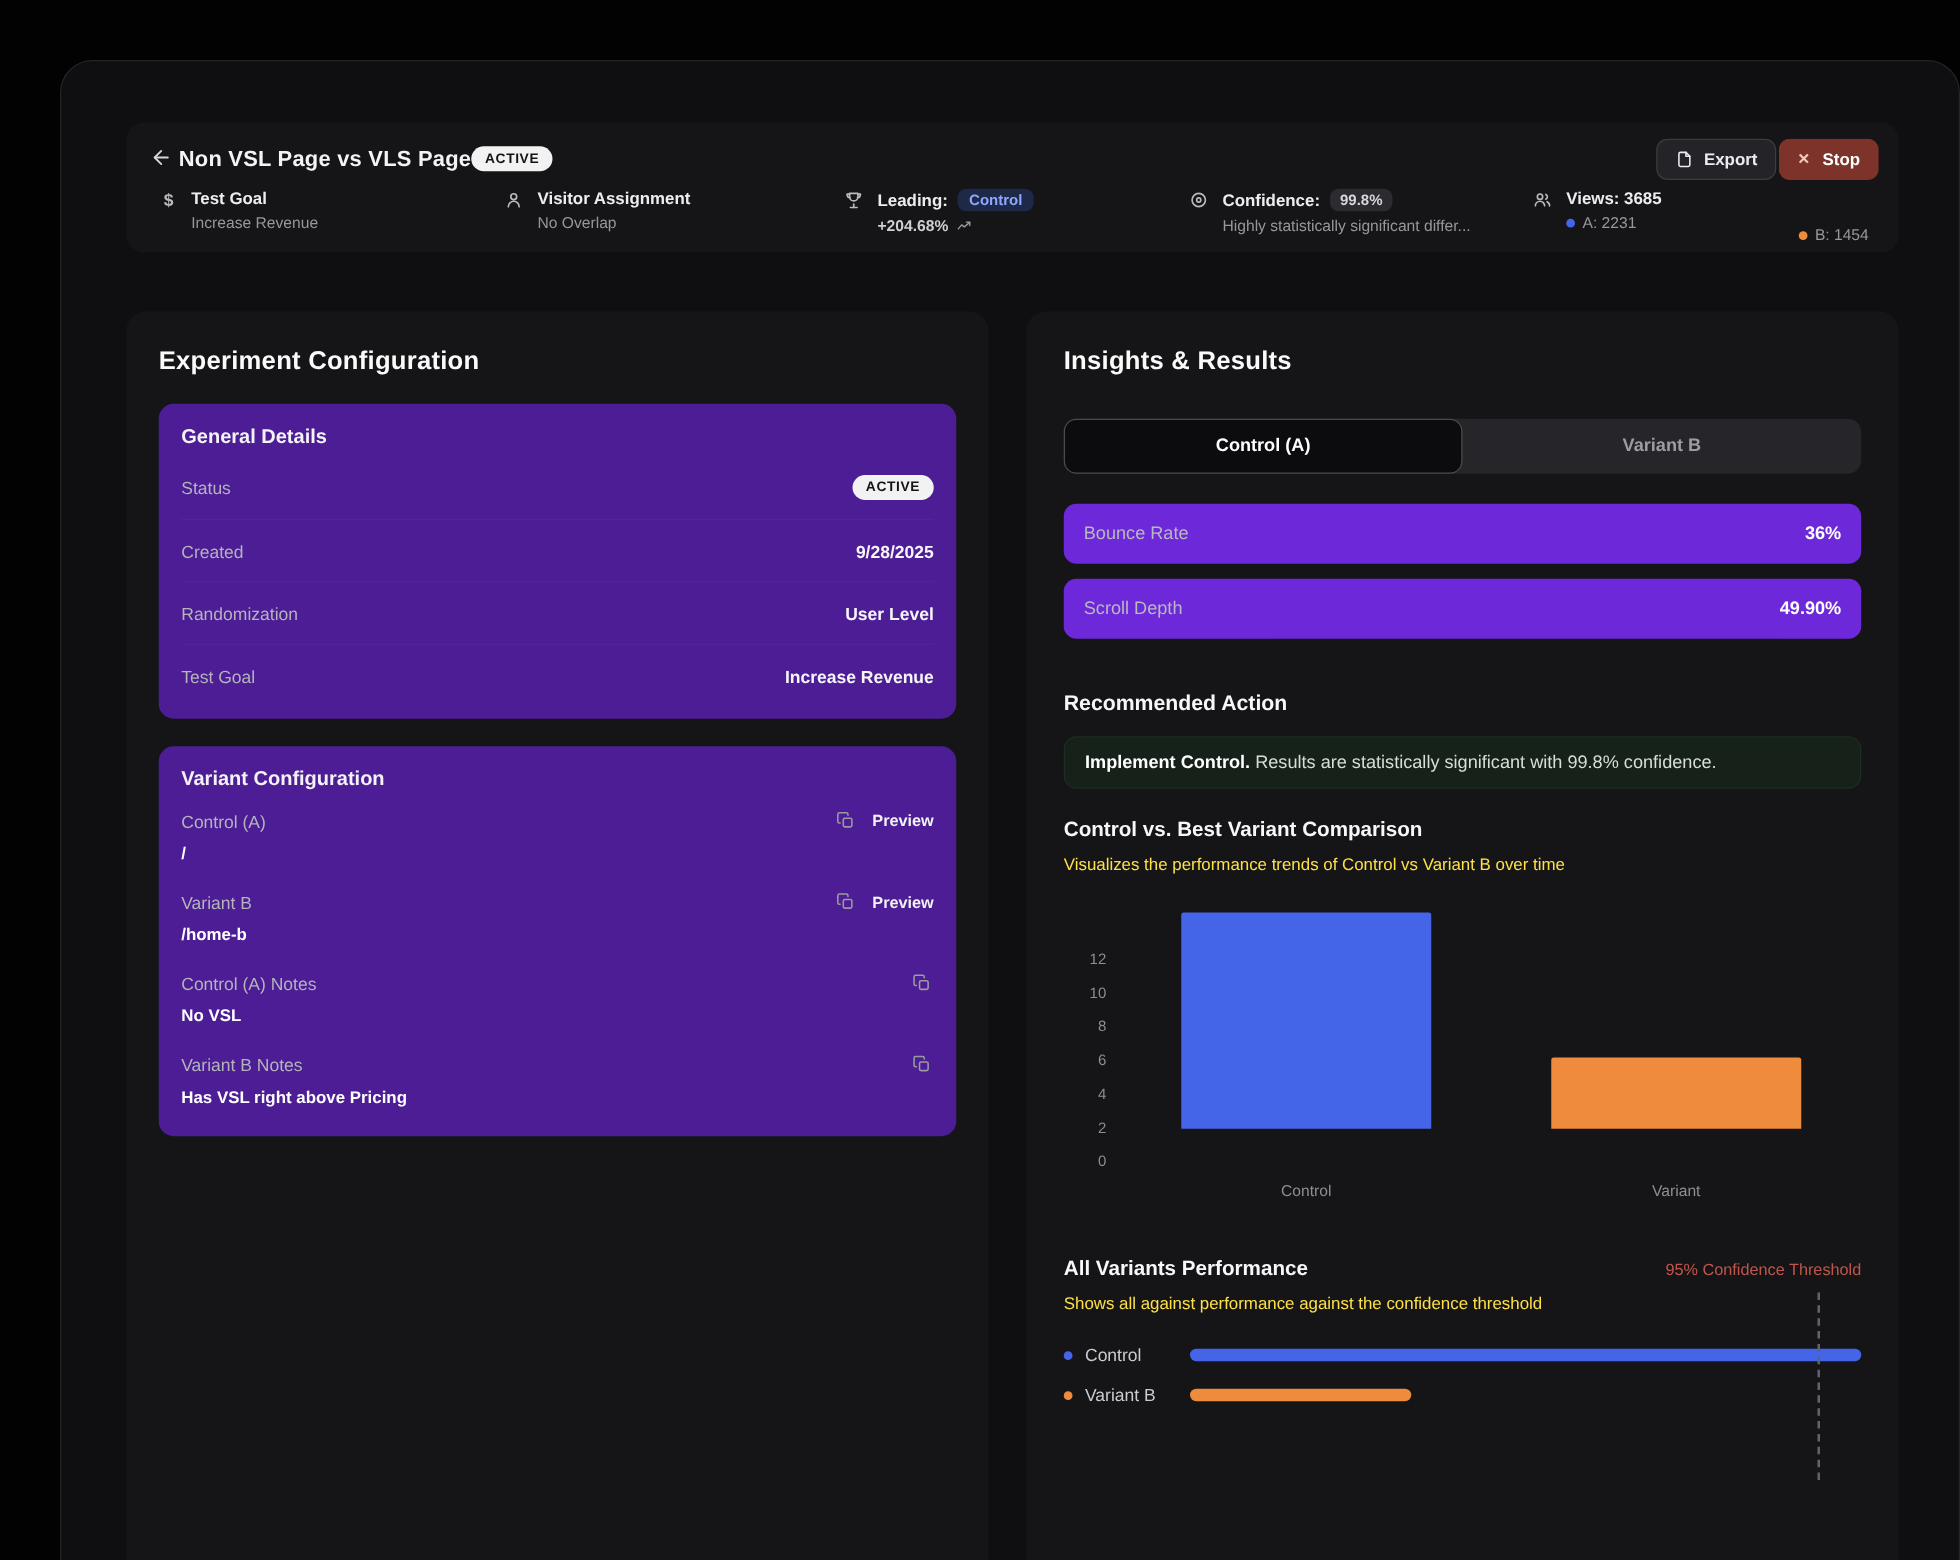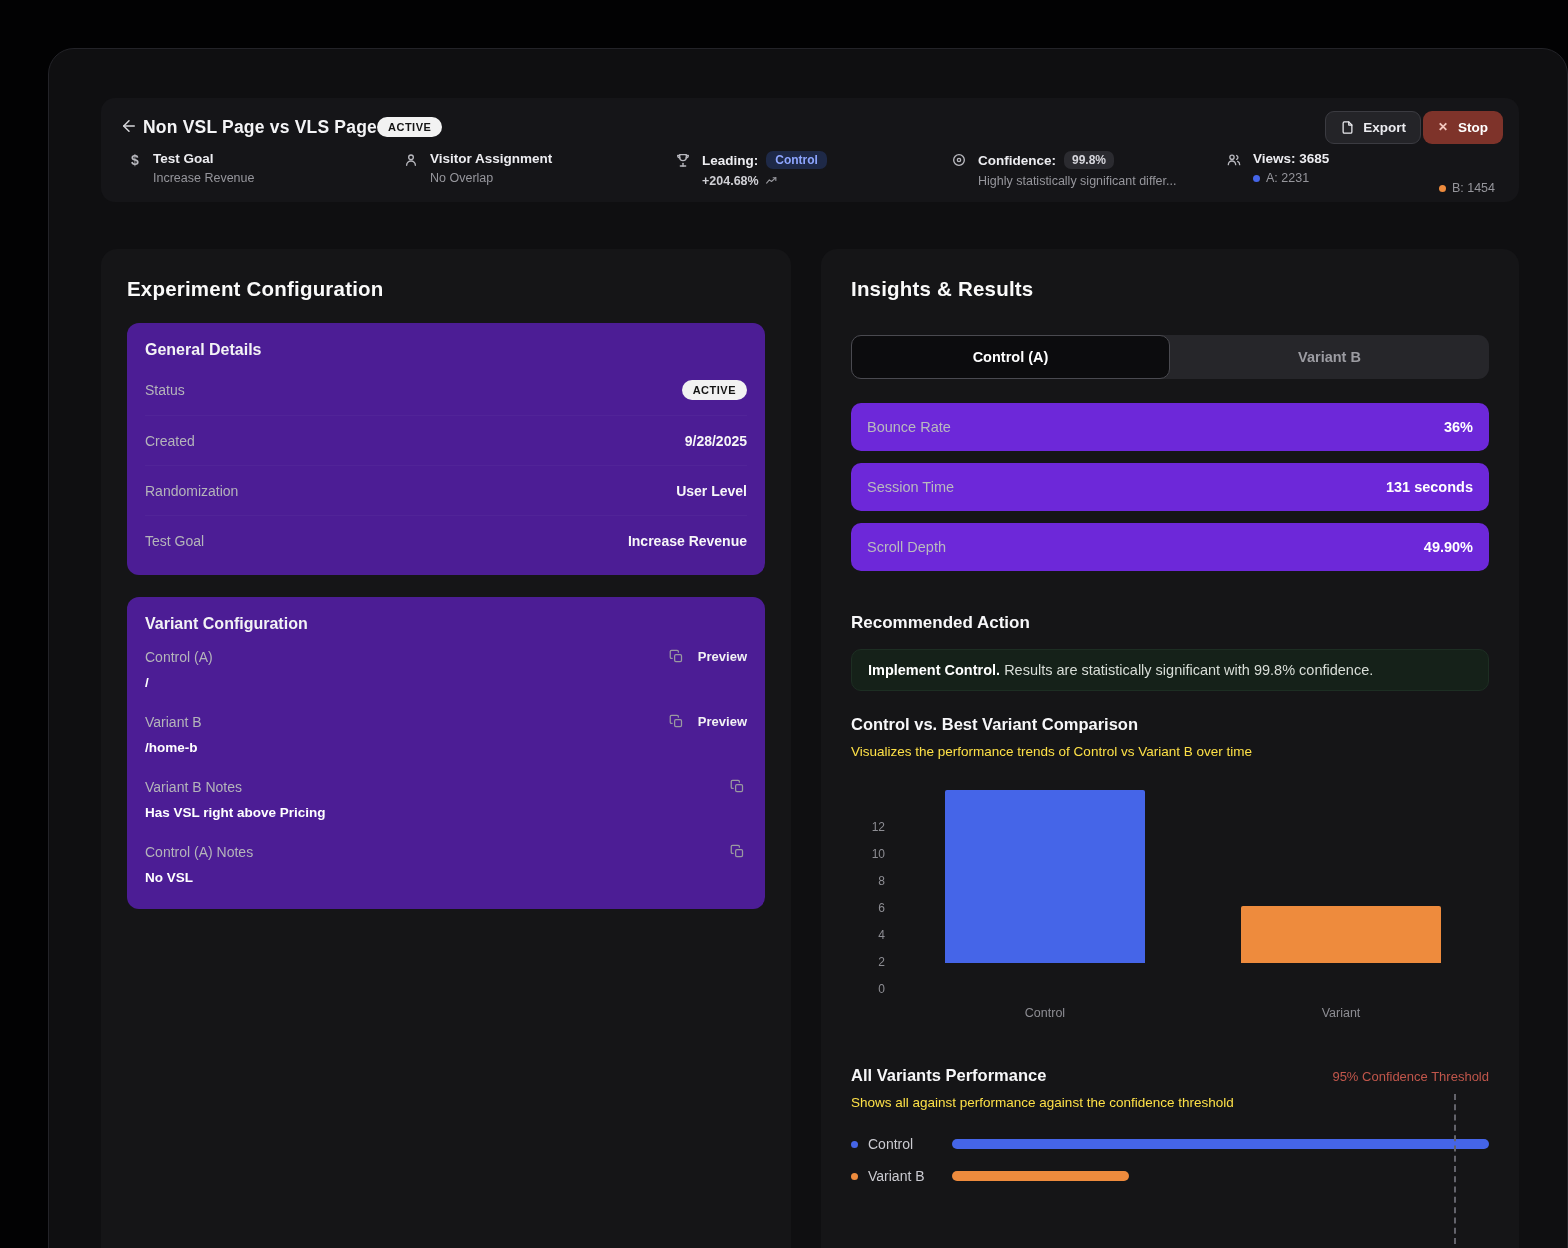--- a/index.html
+++ b/index.html
@@ -291,66 +291,62 @@
                   </svg>
               </button>
               <span class="preview-link">Preview</span>
             </span>
           </div>
           <div class="vgroup-value">/home-b</div>
         </div>
 
         <div class="vgroup">
           <div class="vgroup-head">
+            <span class="vgroup-label">Control (A) Notes</span>
+            <span class="vgroup-actions">
+              <button class="icon-btn">
+                <svg width="15" height="15" viewBox="0 0 24 24" fill="none" stroke="currentColor" stroke-width="2" stroke-linecap="round" stroke-linejoin="round">
+                    <rect x="9" y="9" width="11" height="11" rx="2"></rect>
+                    <path d="M5 15H4a2 2 0 0 1-2-2V4a2 2 0 0 1 2-2h9a2 2 0 0 1 2 2v1"></path>
+                  </svg>
+              </button>
+            </span>
+          </div>
+          <div class="vgroup-value">No VSL</div>
+        </div>
+
+        <div class="vgroup">
+          <div class="vgroup-head">
             <span class="vgroup-label">Variant B Notes</span>
             <span class="vgroup-actions">
               <button class="icon-btn">
                 <svg width="15" height="15" viewBox="0 0 24 24" fill="none" stroke="currentColor" stroke-width="2" stroke-linecap="round" stroke-linejoin="round">
                     <rect x="9" y="9" width="11" height="11" rx="2"></rect>
                     <path d="M5 15H4a2 2 0 0 1-2-2V4a2 2 0 0 1 2-2h9a2 2 0 0 1 2 2v1"></path>
                   </svg>
               </button>
             </span>
           </div>
           <div class="vgroup-value">Has VSL right above Pricing</div>
         </div>
-
-        <div class="vgroup">
-          <div class="vgroup-head">
-            <span class="vgroup-label">Control (A) Notes</span>
-            <span class="vgroup-actions">
-              <button class="icon-btn">
-                <svg width="15" height="15" viewBox="0 0 24 24" fill="none" stroke="currentColor" stroke-width="2" stroke-linecap="round" stroke-linejoin="round">
-                    <rect x="9" y="9" width="11" height="11" rx="2"></rect>
-                    <path d="M5 15H4a2 2 0 0 1-2-2V4a2 2 0 0 1 2-2h9a2 2 0 0 1 2 2v1"></path>
-                  </svg>
-              </button>
-            </span>
-          </div>
-          <div class="vgroup-value">No VSL</div>
-        </div>
       </div>
     </section>
 
     <section class="panel panel-right">
       <h2 class="section-title">Insights &amp; Results</h2>
 
       <div class="tabs">
         <button class="tab active">Control (A)</button>
         <button class="tab">Variant B</button>
       </div>
 
       <div class="metrics">
         <div class="metric-row">
           <span class="metric-label">Bounce Rate</span>
           <span class="metric-value">36%</span>
-        </div>
-        <div class="metric-row">
-          <span class="metric-label">Session Time</span>
-          <span class="metric-value">131 seconds</span>
         </div>
         <div class="metric-row">
           <span class="metric-label">Scroll Depth</span>
           <span class="metric-value">49.90%</span>
         </div>
       </div>
 
       <h3 class="rec-title">Recommended Action</h3>
       <div class="banner">
         <strong>Implement Control.</strong><span>Results are statistically significant with 99.8% confidence.</span>

